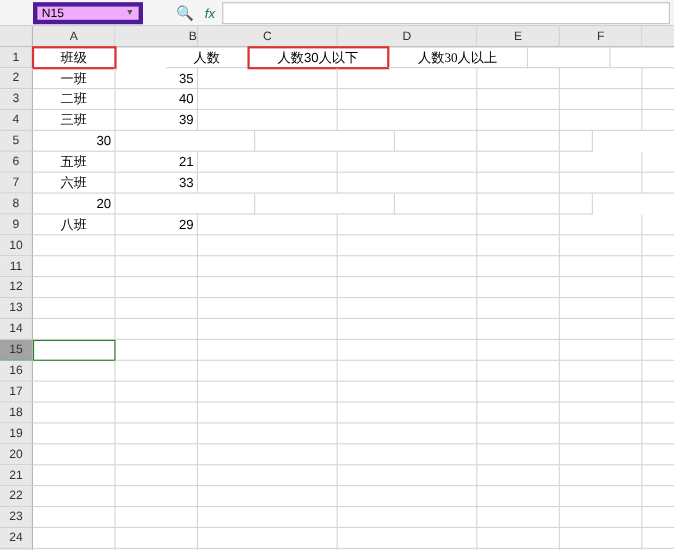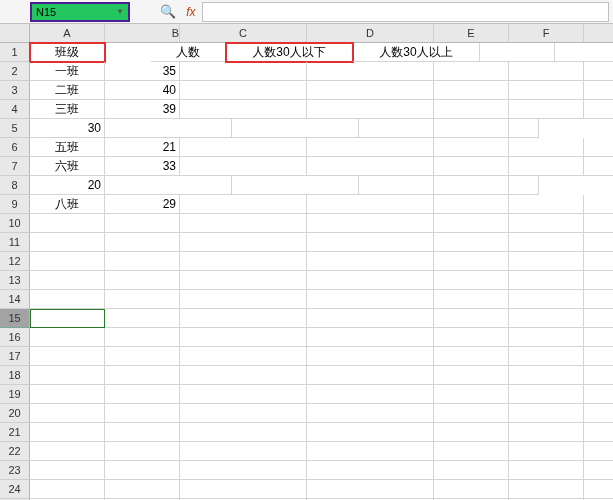--- a/index.html
+++ b/index.html
@@ -1,39 +1,39 @@
 <!DOCTYPE html>
 <html><head>
 <meta charset="utf-8">
 <style>
 * { margin: 0; padding: 0; box-sizing: border-box; }
 body { font-family: Arial, "Microsoft YaHei", sans-serif; font-size: 12px; background: #fff; overflow: hidden; }
 
 .namebox-bar { display: flex; align-items: center; height: 24px; border-bottom: 1px solid #c0c0c0; background: #f5f5f5; }
-.namebox { width: 100px; height: 20px; margin-left: 30px; background: #22c55e; border: 2px solid #4c1d95; padding: 1px 4px; display: flex; align-items: center; justify-content: space-between; }
+.namebox { width: 100px; height: 20px; margin-left: 30px; background: #f0abfc; border: 4px solid #4c1d95; padding: 1px 4px; display: flex; align-items: center; justify-content: space-between; }
 .namebox-text { font-size: 11px; }
 .dropdown-arrow { font-size: 8px; color: #555; }
 .fx-area { display: flex; align-items: center; margin-left: 30px; gap: 10px; }
-.fx-icon { color: #c2410c; font-size: 12px; }
+.fx-icon { color: #0f766e; font-size: 12px; }
 .magnify { color: #888; font-size: 13px; }
 .formula-bar { flex: 1; height: 20px; background: #fff; border: 1px solid #c0c0c0; margin: 0 4px 0 6px; }
 
 .grid { position: relative; }
 .row { display: flex; height: 19px; }
 .row-header { width: 30px; min-width: 30px; background: #e8e8e8; border-right: 1px solid #b6b6b6; border-bottom: 1px solid #cfcfcf; display: flex; align-items: center; justify-content: center; font-size: 11px; color: #333; }
 .col-headers { display: flex; height: 19px; }
 .corner { width: 30px; min-width: 30px; background: #e8e8e8; border-right: 1px solid #b6b6b6; border-bottom: 1px solid #b6b6b6; }
 .col-header { background: #e8e8e8; border-right: 1px solid #cfcfcf; border-bottom: 1px solid #b6b6b6; display: flex; align-items: center; justify-content: center; font-size: 11px; color: #333; }
 .cell { border-right: 1px solid #d4d4d4; border-bottom: 1px solid #d4d4d4; padding: 1px 3px; display: flex; align-items: center; font-size: 12px; overflow: visible; white-space: nowrap; }
 .col-A { width: 75px; min-width: 75px; justify-content: center; }
 .col-B { width: 75px; min-width: 75px; justify-content: flex-end; }
 .col-B.hdr-cell { justify-content: center; margin-left: 46px; }
 .col-C { width: 127px; min-width: 127px; justify-content: center; }
 .col-D { width: 127px; min-width: 127px; }
-.col-D.hdr-cell { justify-content: center; }
+.col-D.hdr-cell { justify-content: center; font-family: Liberation Serif, serif; }
 .col-E { width: 75px; min-width: 75px; }
 .col-F { width: 75px; min-width: 75px; }
 .col-G { width: 30px; min-width: 30px; }
 
 .red-box { outline: 2px solid #e03030; outline-offset: -1px; }
 .sel-row-hdr { background: #a3a3a3; border-bottom: 1px solid #7a9; }
 .sel-cell { outline: 1px solid #2a7a2a; outline-offset: -1px; }
 </style>
 </head>
 <body>

